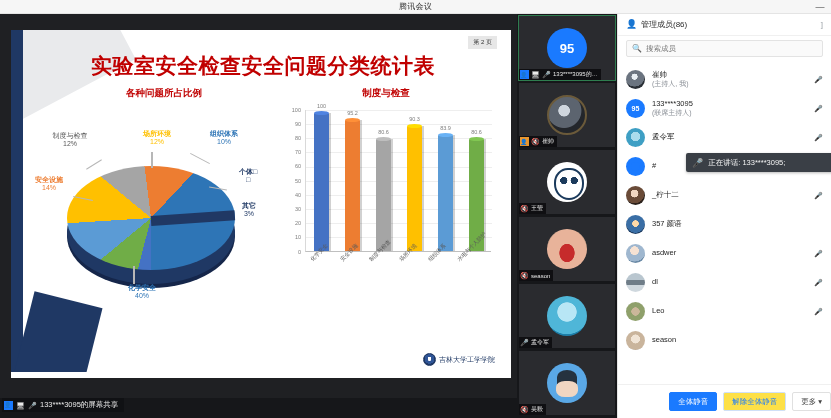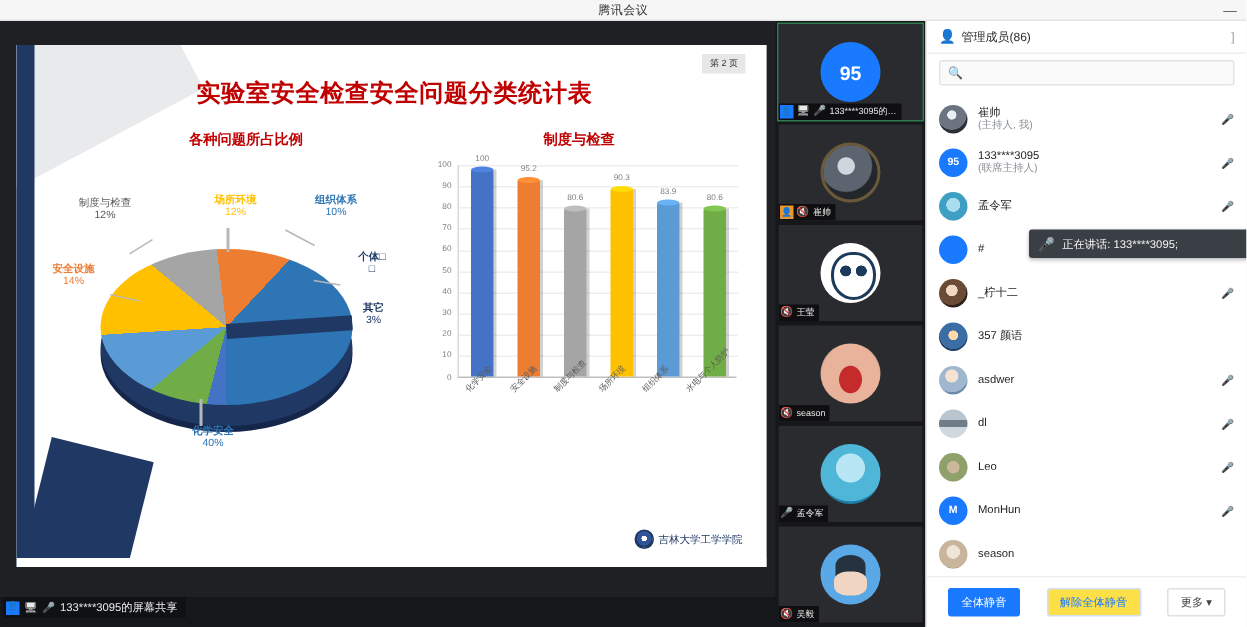--- a/index.html
+++ b/index.html
@@ -51,21 +51,21 @@
   .slide .deco-bottom {
     position: absolute; left: 0; bottom: 0; width: 500px; height: 6px; background: #ffffff;
   }
 
   .page-badge {
     position: absolute; right: 14px; top: 6px;
     background: #e7e7e7; color: #333; font-size: 6px; padding: 2px 5px;
   }
   .slide-title {
     position: absolute; left: 52px; top: 22px; width: 400px;
-    text-align: center; color: #c00000; font-weight: bold; font-size: 16px;
+    text-align: center; color: #c00000; font-weight: bold; font-size: 21px;
     letter-spacing: .5px;
   }
   .sub-left {
     position: absolute; left: 58px; top: 57px; width: 190px; text-align: center;
     color: #c00000; font-weight: bold; font-size: 9.5px;
   }
   .sub-right {
     position: absolute; left: 290px; top: 57px; width: 170px; text-align: center;
     color: #c00000; font-weight: bold; font-size: 9.5px;
   }
@@ -266,21 +266,21 @@
   .speak-tip {
     position: absolute; left: 68px; top: 90px; width: 148px; height: 19px;
     background: #3a3f46; border-radius: 2px; display: flex; align-items: center; gap: 5px;
     padding: 0 6px; box-shadow: 0 1px 3px rgba(0,0,0,.28);
   }
   .speak-tip .st-ico { color: #e05b5b; font-size: 9px; }
   .speak-tip .st-txt { font-size: 7.5px; color: #f3f3f3; white-space: nowrap; overflow: hidden; }
 
   .panel-foot {
     height: 34px; border-top: 1px solid #f0f0f0; display: flex; align-items: center;
-    justify-content: space-between; gap: 6px; padding: 0 14px;
+    justify-content: flex-end; gap: 6px; padding: 0 0;
   }
   .btn {
     height: 19px; border-radius: 2px; font-size: 7.5px; display: flex; align-items: center;
     justify-content: center; padding: 0 8px; white-space: nowrap;
   }
   .btn.primary { background: #1a7aff; color: #fff; border: 1px solid #1a7aff; }
   .btn.ghost { background: #fde047; color: #1a7aff; border: 1px solid #cfe0f7; }
   .btn.plain { background: #fff; color: #444; border: 1px solid #e0e0e0; }
 
   
@@ -500,20 +500,21 @@
   <div class="panel">
     <div class="panel-head">
       <span class="p-ico">👤</span>
       <span class="p-title">管理成员(86)</span>
       <span class="p-right">]</span>
     </div>
 
     <div class="search-row">
       <div class="search-box">
         <span class="s-ico">🔍</span>
+        <input type="text" placeholder="搜索成员" style="">
       </div>
     </div>
 
     <div class="member-list">
 
       <div class="member">
         <span class="m-av av-g1"></span>
         <span class="m-txt">
           <span class="m-name">崔帅</span>
           <span class="m-role">(主持人, 我)</span>
@@ -594,29 +595,20 @@
       <div class="member">
         <span class="m-av av-g9"></span>
         <span class="m-txt">
           <span class="m-name">Leo</span>
         </span>
         <span class="m-icons">
           <span class="mi">🎤</span>
         </span>
       </div>
 
-      <div class="member">
-        <span class="m-av av-g10">M</span>
-        <span class="m-txt">
-          <span class="m-name">MonHun</span>
-        </span>
-        <span class="m-icons">
-          <span class="mi">🎤</span>
-        </span>
-      </div>
 
       <div class="member">
         <span class="m-av av-g11"></span>
         <span class="m-txt">
           <span class="m-name">season</span>
         </span>
       </div>
 
       <div class="speak-tip">
         <span class="st-ico">🎤</span>

